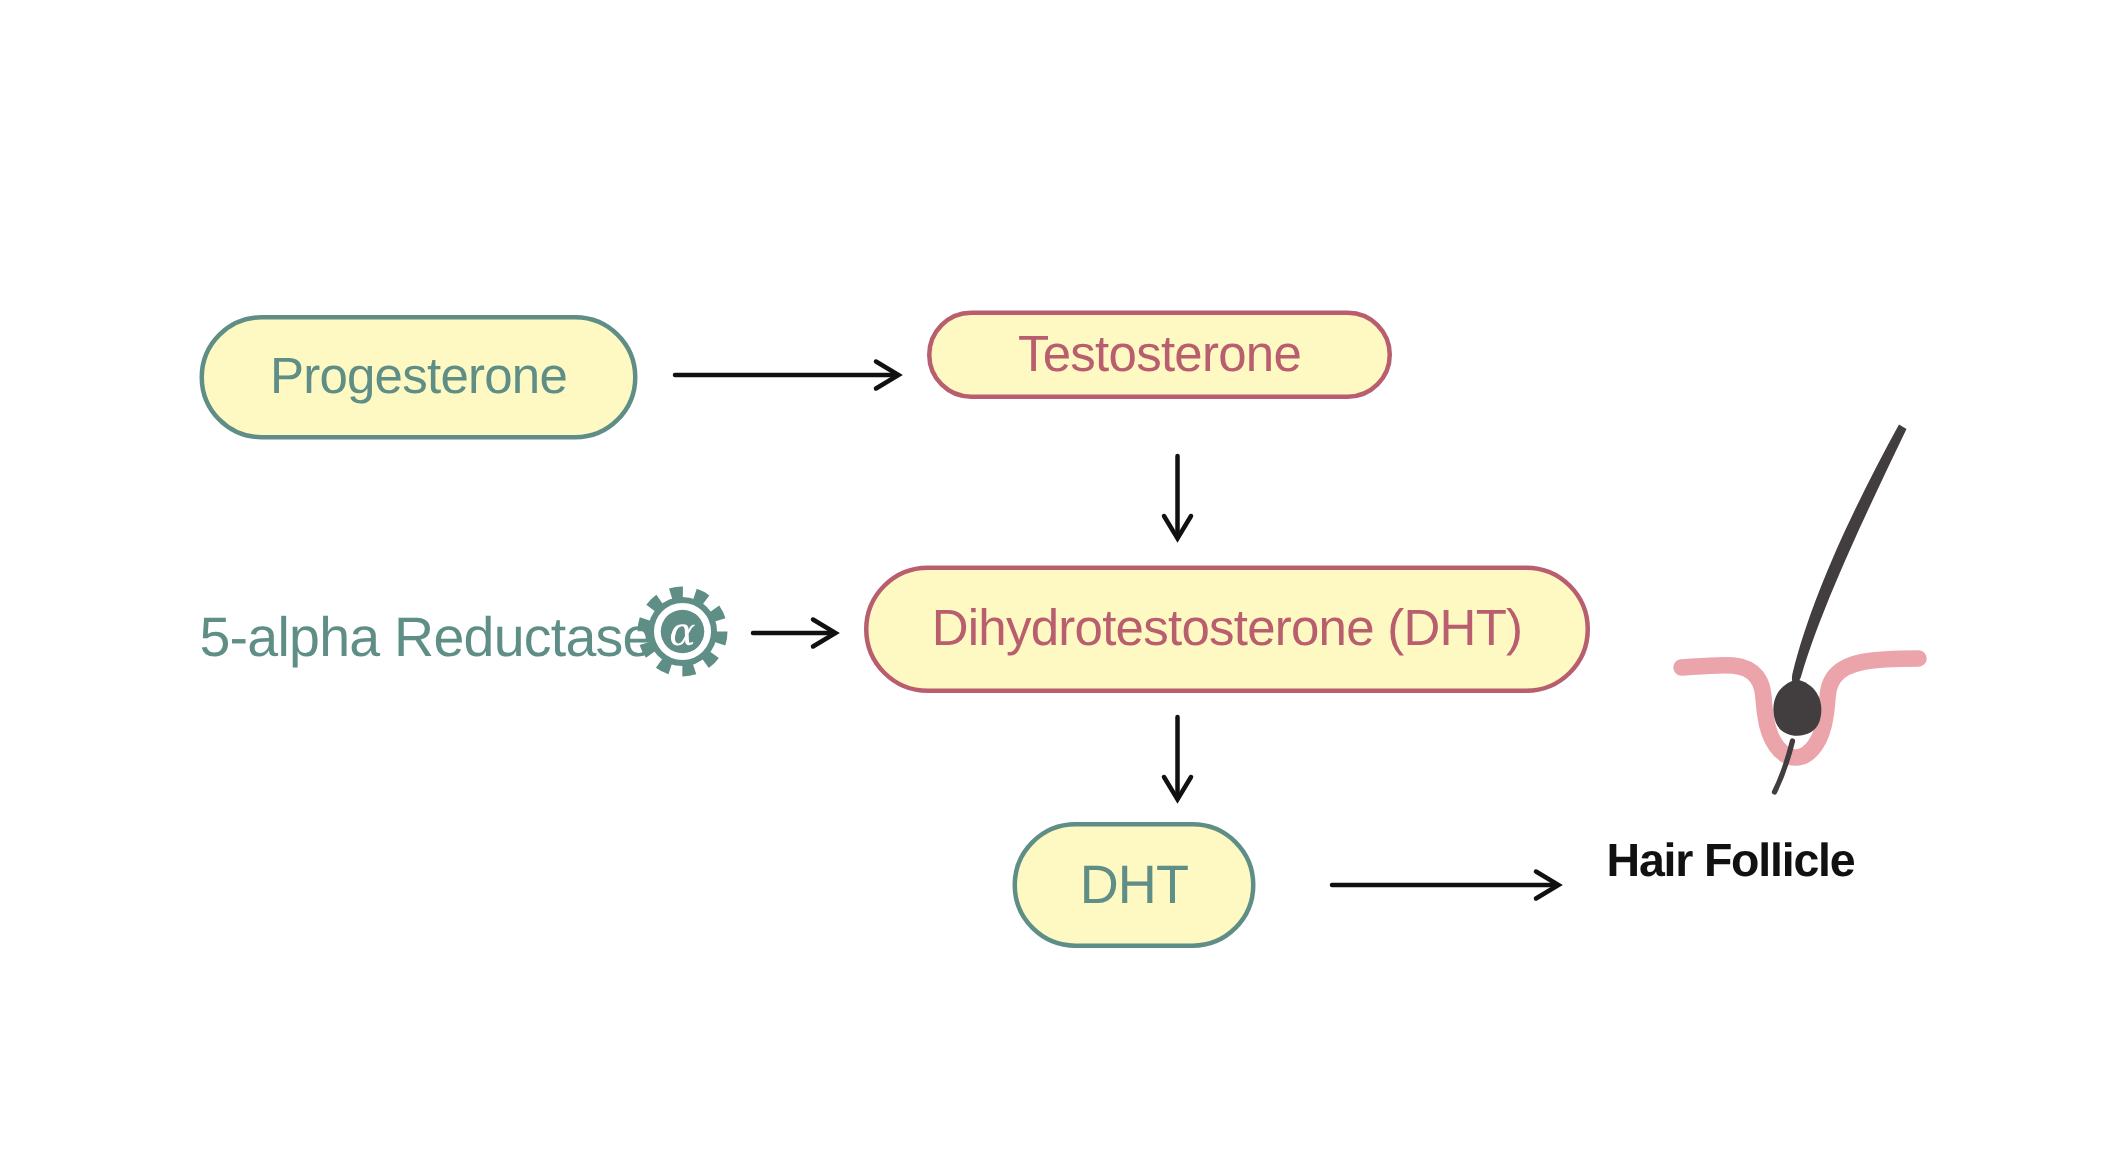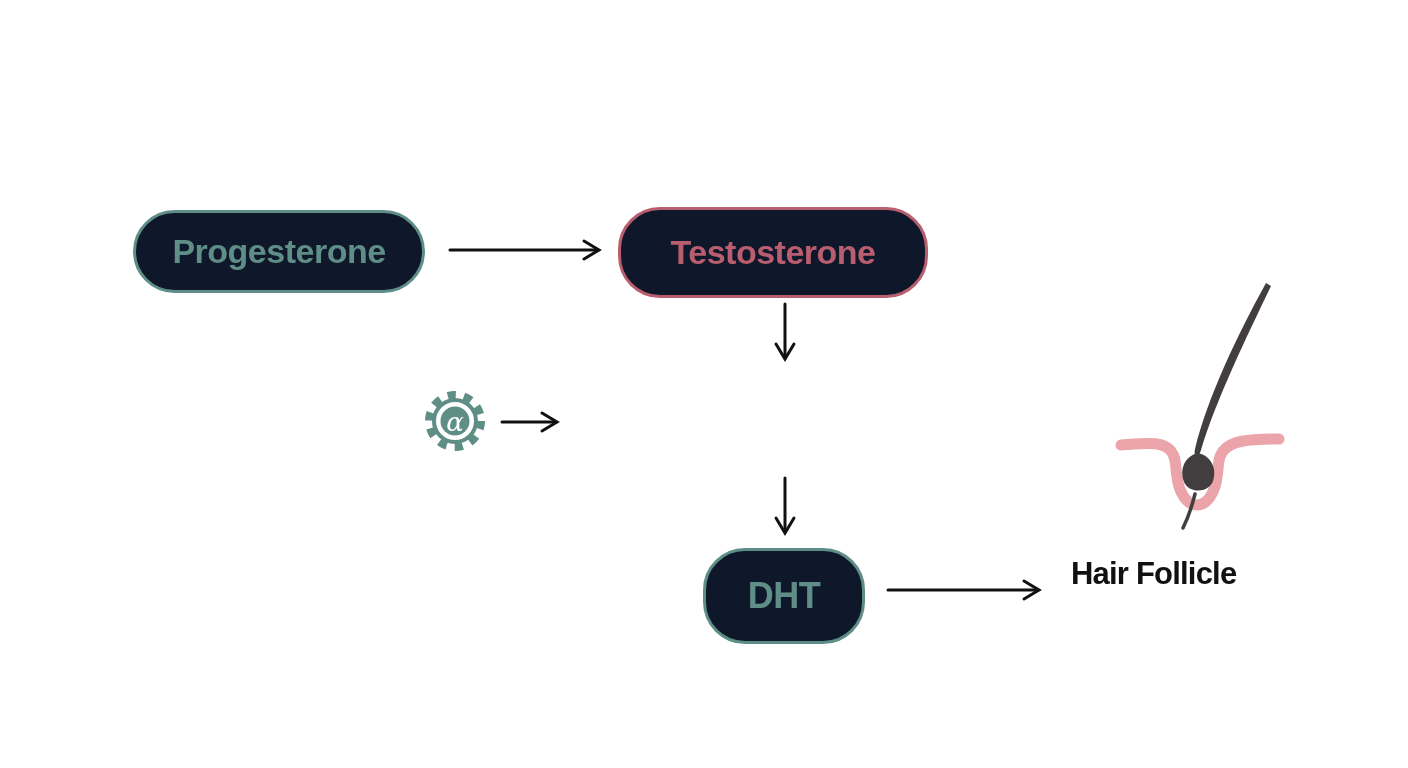--- a/index.html
+++ b/index.html
@@ -21,32 +21,32 @@
     width:1408px;
     height:768px;
     background:var(--background);
     overflow:hidden;
   }
   .pill{
     position:absolute;
     display:flex;
     align-items:center;
     justify-content:center;
-    background:#0f172a;
+    background:#fef9c3;
     box-sizing:border-box;
     letter-spacing:-0.5px;
-    font-weight:700;
+    font-weight:400;
   }
   .pill.teal{border:3px solid var(--teal); color:var(--teal);}
   .pill.red{border:3px solid var(--red); color:var(--red);}
 
   .node-progesterone{left:133px; top:210px; width:292px; height:83px; border-radius:42px; font-size:34px;}
-  .node-testosterone{left:618px; top:207px; width:310px; height:91px; border-radius:42px; font-size:34px;}
+  .node-testosterone{left:618px; top:207px; width:310px; height:59px; border-radius:42px; font-size:34px;}
   .node-dht-full{left:576px; top:377px; width:484px; height:85px; border-radius:43px; font-size:34px;}
-  .node-dht{left:703px; top:548px; width:162px; height:96px; border-radius:42px; font-size:36px;}
+  .node-dht{left:675px; top:548px; width:162px; height:84px; border-radius:42px; font-size:36px;}
 
   .enzyme-label{
     position:absolute;
     left:133px; top:404px;
     font-size:37px;
     color:var(--teal);
     letter-spacing:-0.5px;
     font-weight:500;
     white-space:nowrap;
   }
@@ -92,25 +92,29 @@
 <div class="canvas">
 
   <div class="pill teal node-progesterone">
     <span>Progesterone</span>
   </div>
 
   <div class="pill red node-testosterone">
     <span>Testosterone</span>
   </div>
 
+  <div class="pill red node-dht-full">
+    <span>Dihydrotestosterone (DHT)</span>
+  </div>
 
   <div class="pill teal node-dht">
     <span>DHT</span>
   </div>
 
+  <div class="enzyme-label">5-alpha Reductase</div>
 
   <svg class="gear" width="66" height="66" viewBox="0 0 66 66" aria-hidden="true">
     <circle class="teeth" cx="33" cy="33" r="26" stroke-width="8" stroke-dasharray="8.2 8.14"></circle>
     <circle class="ring" cx="33" cy="33" r="21" stroke-width="4"></circle>
     <circle class="disc" cx="33" cy="33" r="14.5"></circle>
     <text class="alpha" x="33" y="34" text-anchor="middle" dominant-baseline="central">α</text>
   </svg>
 
   <svg class="arrow" style="left:448px; top:238px;" width="156" height="24" viewBox="0 0 156 24">
     <line x1="2" y1="12" x2="150" y2="12"></line>

